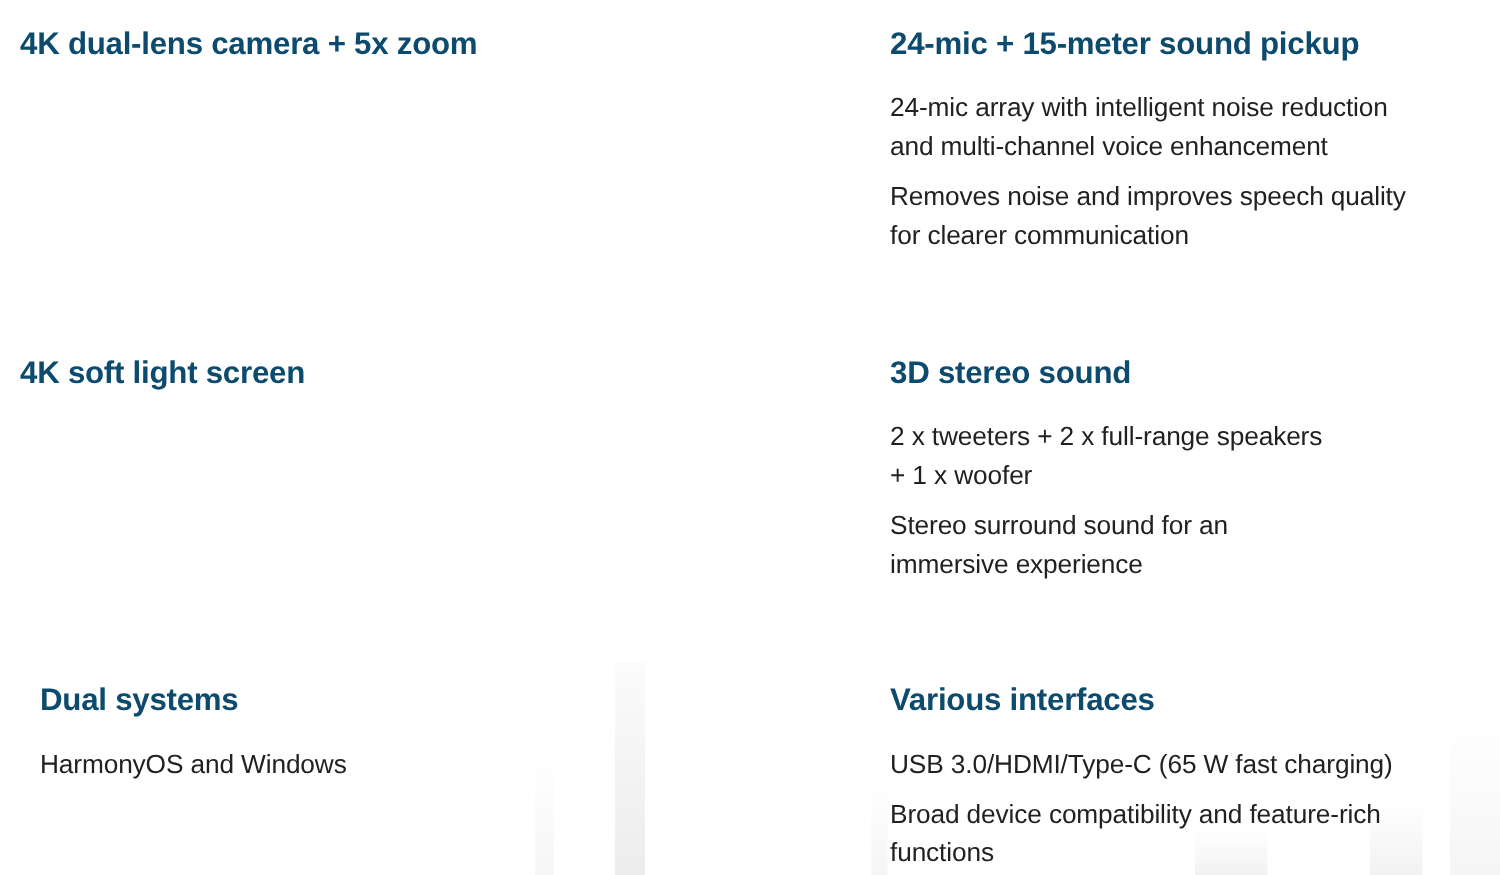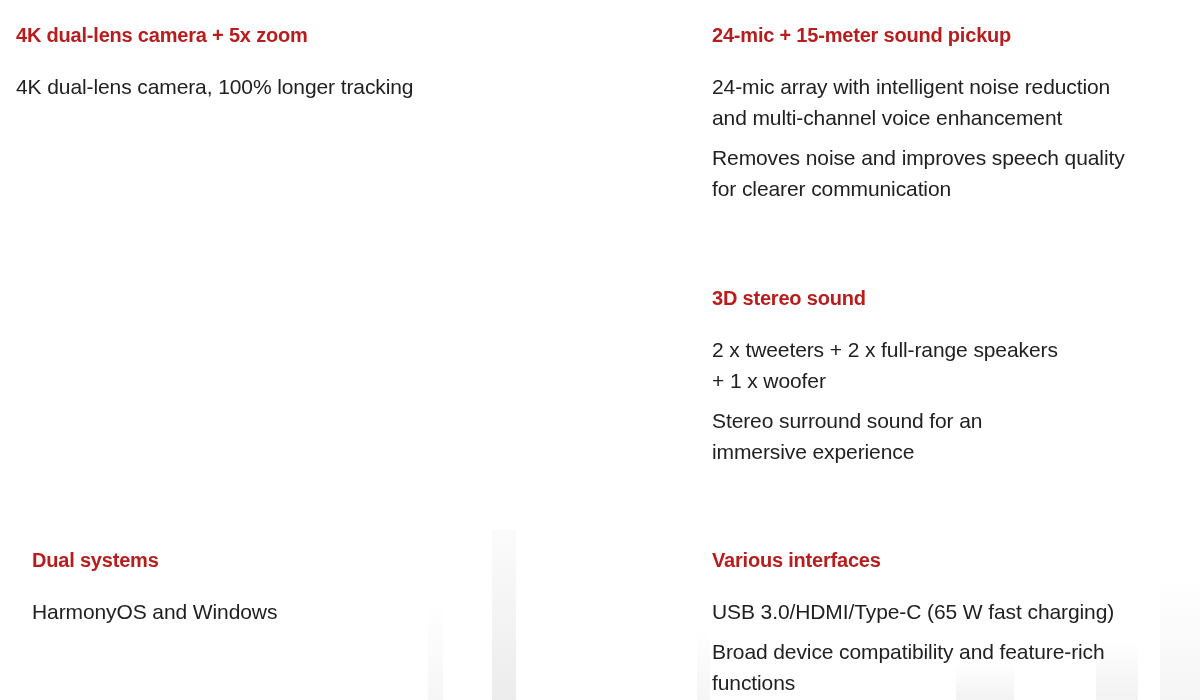--- a/index.html
+++ b/index.html
@@ -14,24 +14,24 @@
     background: #ffffff;
     font-family: "Liberation Sans", sans-serif;
     color: #212121;
   }
   .feature {
     position: absolute;
     width: 492px;
   }
   .feature h2 {
     margin: 0 0 21px 0;
-    font-size: 20px;
+    font-size: 25px;
     line-height: 30px;
     font-weight: 700;
-    color: #b91c1c;
+    color: #0c4a6e;
     letter-spacing: -0.2px;
   }
   .feature p {
     margin: 9px 0 0 0;
     font-size: 21px;
     line-height: 31px;
     font-weight: 400;
     color: #212121;
     white-space: pre-line;
     letter-spacing: -0.1px;
@@ -65,32 +65,32 @@
   .band-f { left: 956px;  top: 663px; width: 58px; height: 37px;
             background: linear-gradient(to bottom, rgba(0,0,0,0.0), rgba(0,0,0,0.05)); }
 </style>
 </head>
 <body>
 
 <main>
 
   <section class="feature pos-0">
     <h2>4K dual-lens camera + 5x zoom</h2>
-    <p class="first">4K dual-lens camera, 100% longer tracking</p>
   </section>
 
   <section class="feature pos-1">
     <h2>24-mic + 15-meter sound pickup</h2>
     <p class="first">24-mic array with intelligent noise reduction
 and multi-channel voice enhancement</p>
     <p>Removes noise and improves speech quality
 for clearer communication</p>
   </section>
 
   <section class="feature pos-2">
+    <h2>4K soft light screen</h2>
   </section>
 
   <section class="feature pos-3">
     <h2>3D stereo sound</h2>
     <p class="first">2 x tweeters + 2 x full-range speakers
 + 1 x woofer</p>
     <p>Stereo surround sound for an
 immersive experience</p>
   </section>
 

